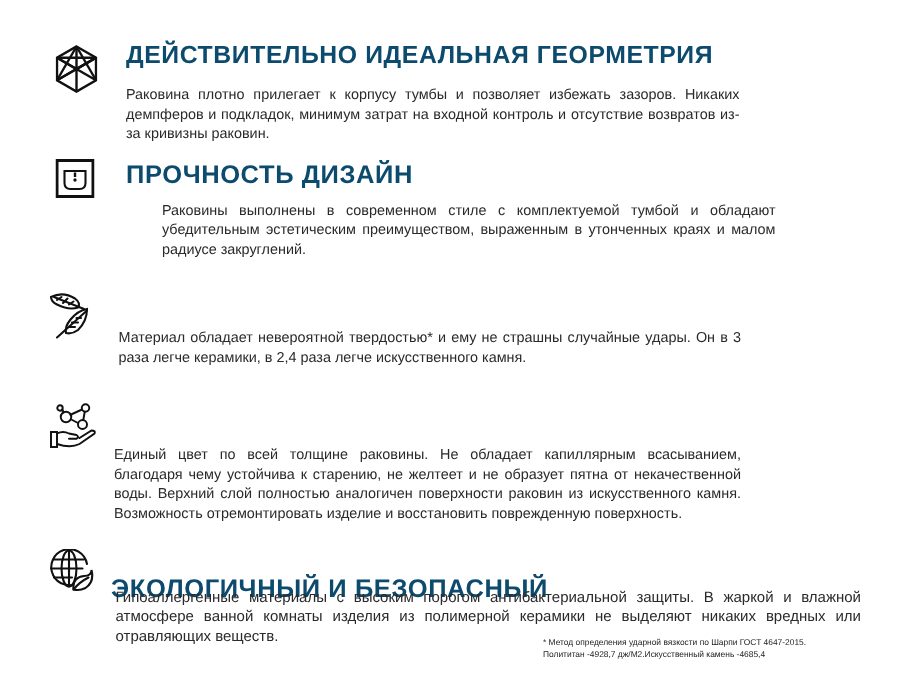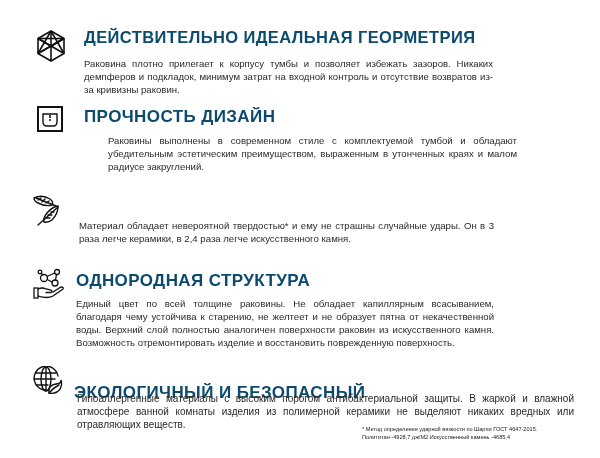--- a/index.html
+++ b/index.html
@@ -81,21 +81,20 @@
       <circle cx="22" cy="15" r="3"></circle>
       <circle cx="7" cy="4" r="1.8"></circle>
       <line x1="14" y1="8.5" x2="21.7" y2="5"></line>
       <line x1="14.2" y1="11.5" x2="19" y2="14"></line>
       <line x1="23.5" y1="6.5" x2="22.5" y2="12"></line>
       <line x1="8.5" y1="5" x2="9.5" y2="7"></line>
       <rect x="1" y="20" width="4" height="10"></rect>
       <path d="M5,21 Q9,19 13,21 L18,22 Q20,23 18,24.5 L13,24.5 M5,28 Q14,31 20,28 L30,21 Q31,19 28,19 L20,24"></path>
     </svg>
   </div>
-  <div class="title" style="left:76px;top:16px;">ОДНОРОДНАЯ СТРУКТУРА</div>
   <div class="body" style="left:76px;top:42px;width:418px;">Единый цвет по всей толщине раковины. Не обладает капиллярным всасыванием, благодаря чему устойчива к старению, не желтеет и не образует пятна  от некачественной воды. Верхний слой полностью аналогичен поверхности раковин из искусственного камня. Возможность отремонтировать изделие и восстановить поврежденную поверхность.</div>
 </div>
 
 <div class="section" style="top:355px;height:70px;">
   <div class="icon" style="left:33px;top:11px;width:30px;height:30px;">
     <svg viewBox="0 0 30 30" fill="none" stroke="#111" stroke-width="1.4" stroke-linecap="round">
       <path d="M20,22 A12,12 0 1 1 25,10"></path>
       <ellipse cx="13" cy="13" rx="5" ry="12"></ellipse>
       <line x1="1" y1="13" x2="22" y2="13"></line>
       <line x1="3" y1="7" x2="23" y2="7"></line>

